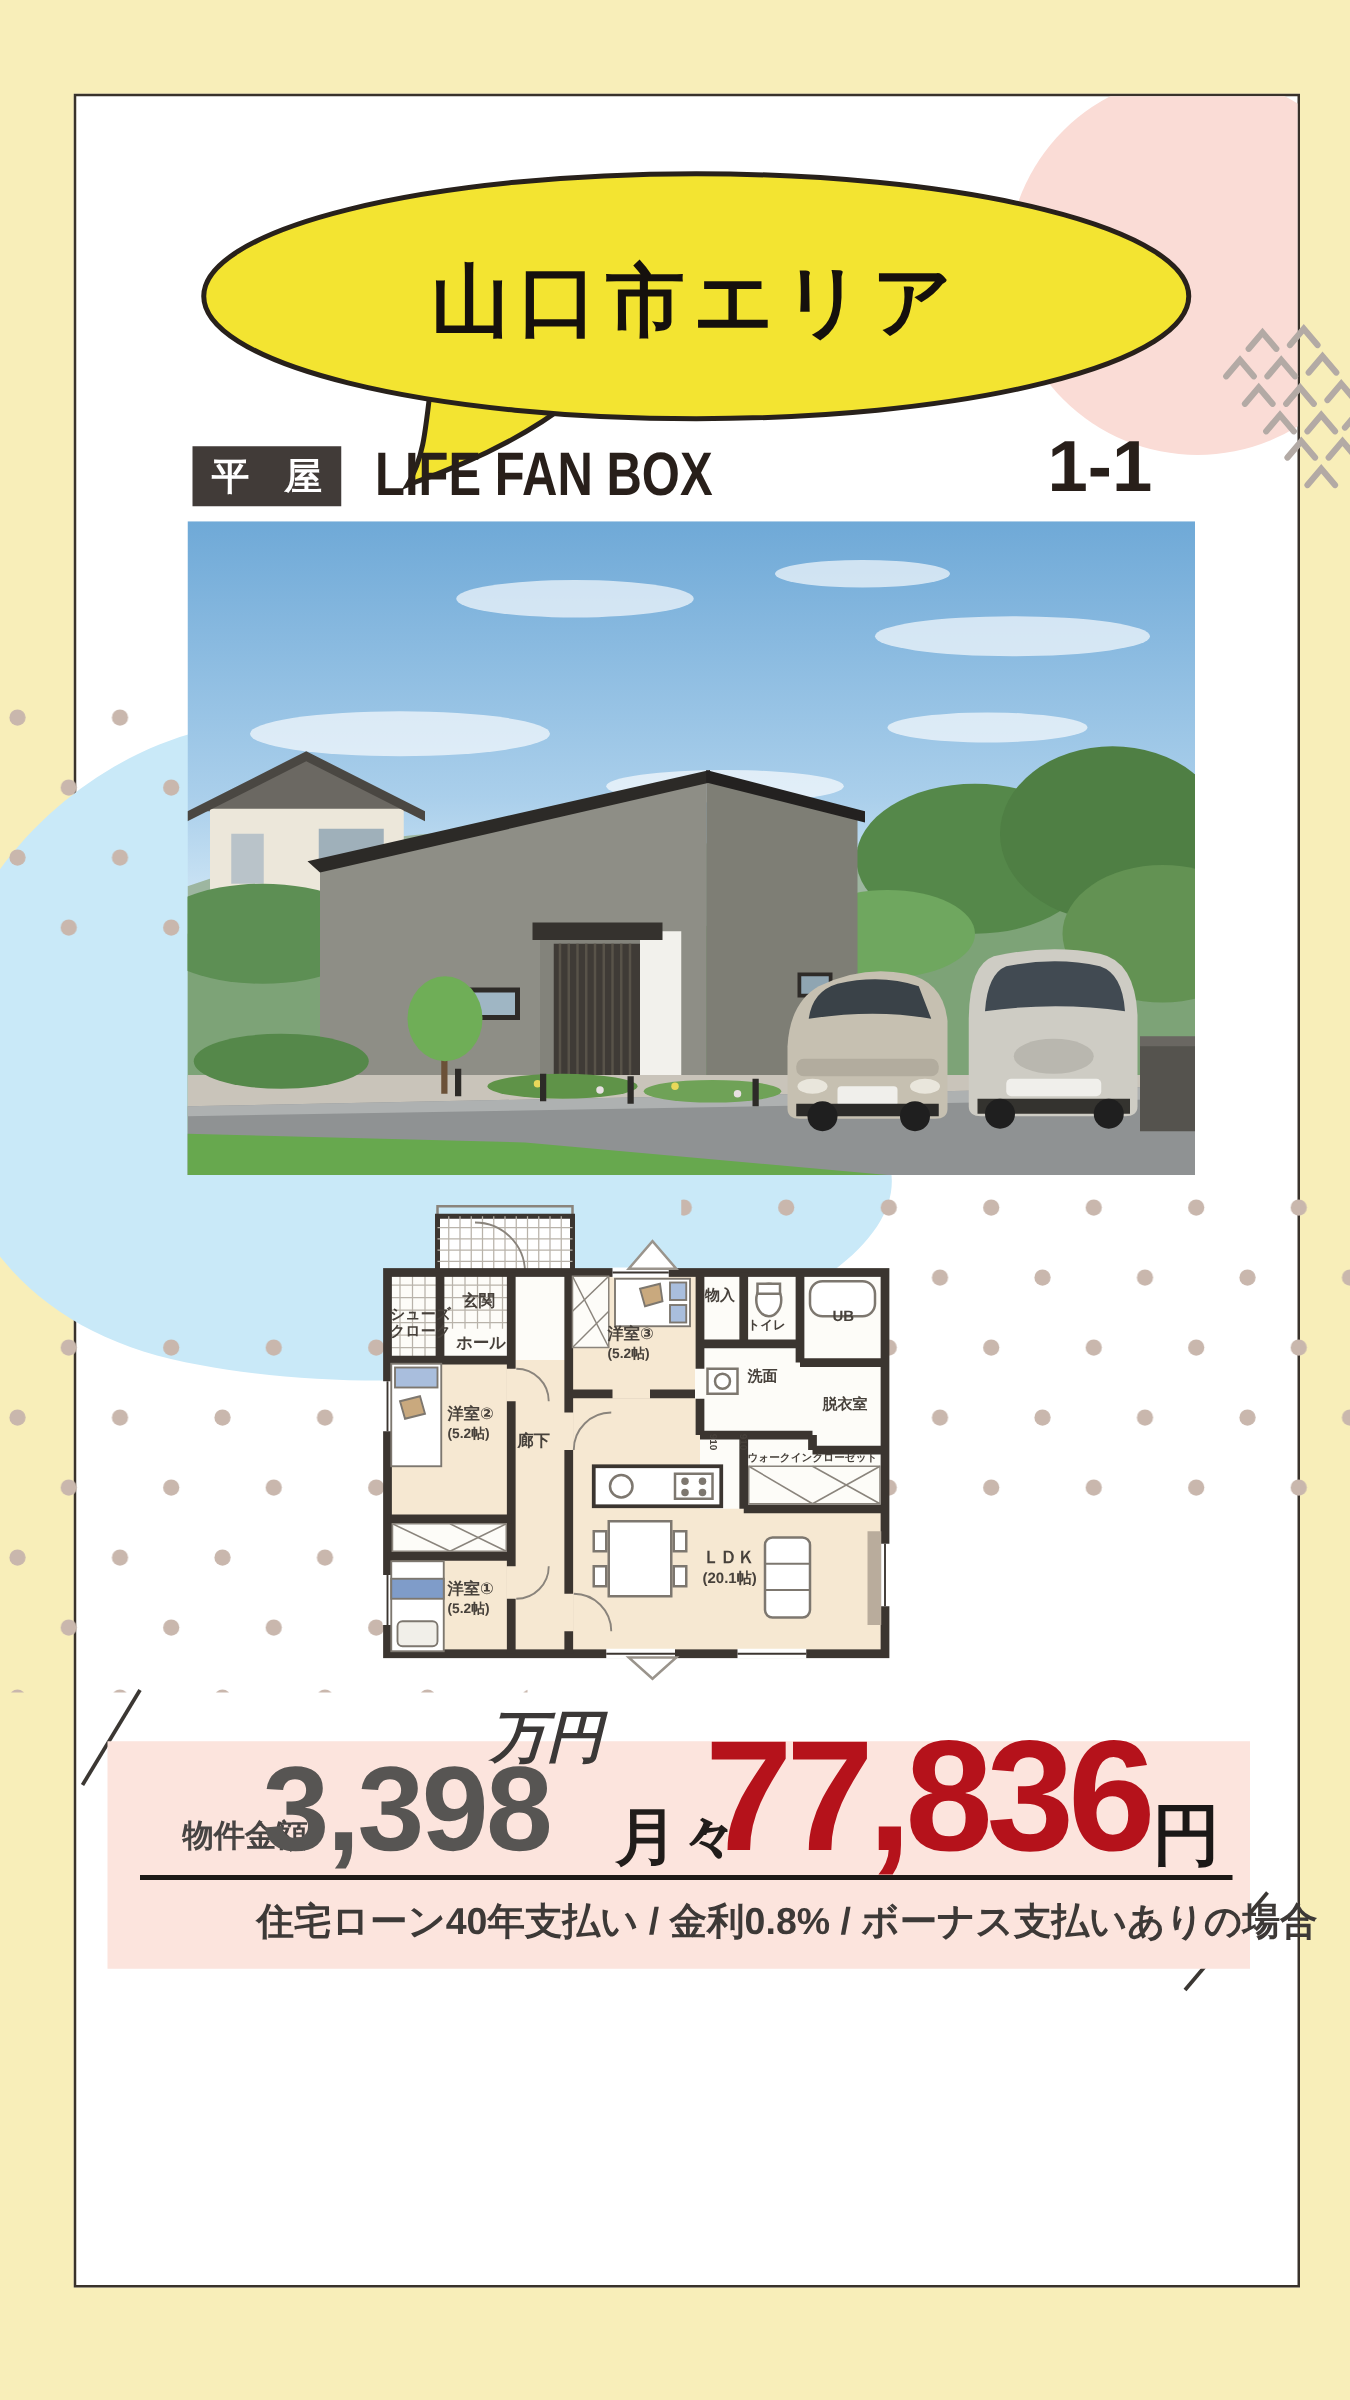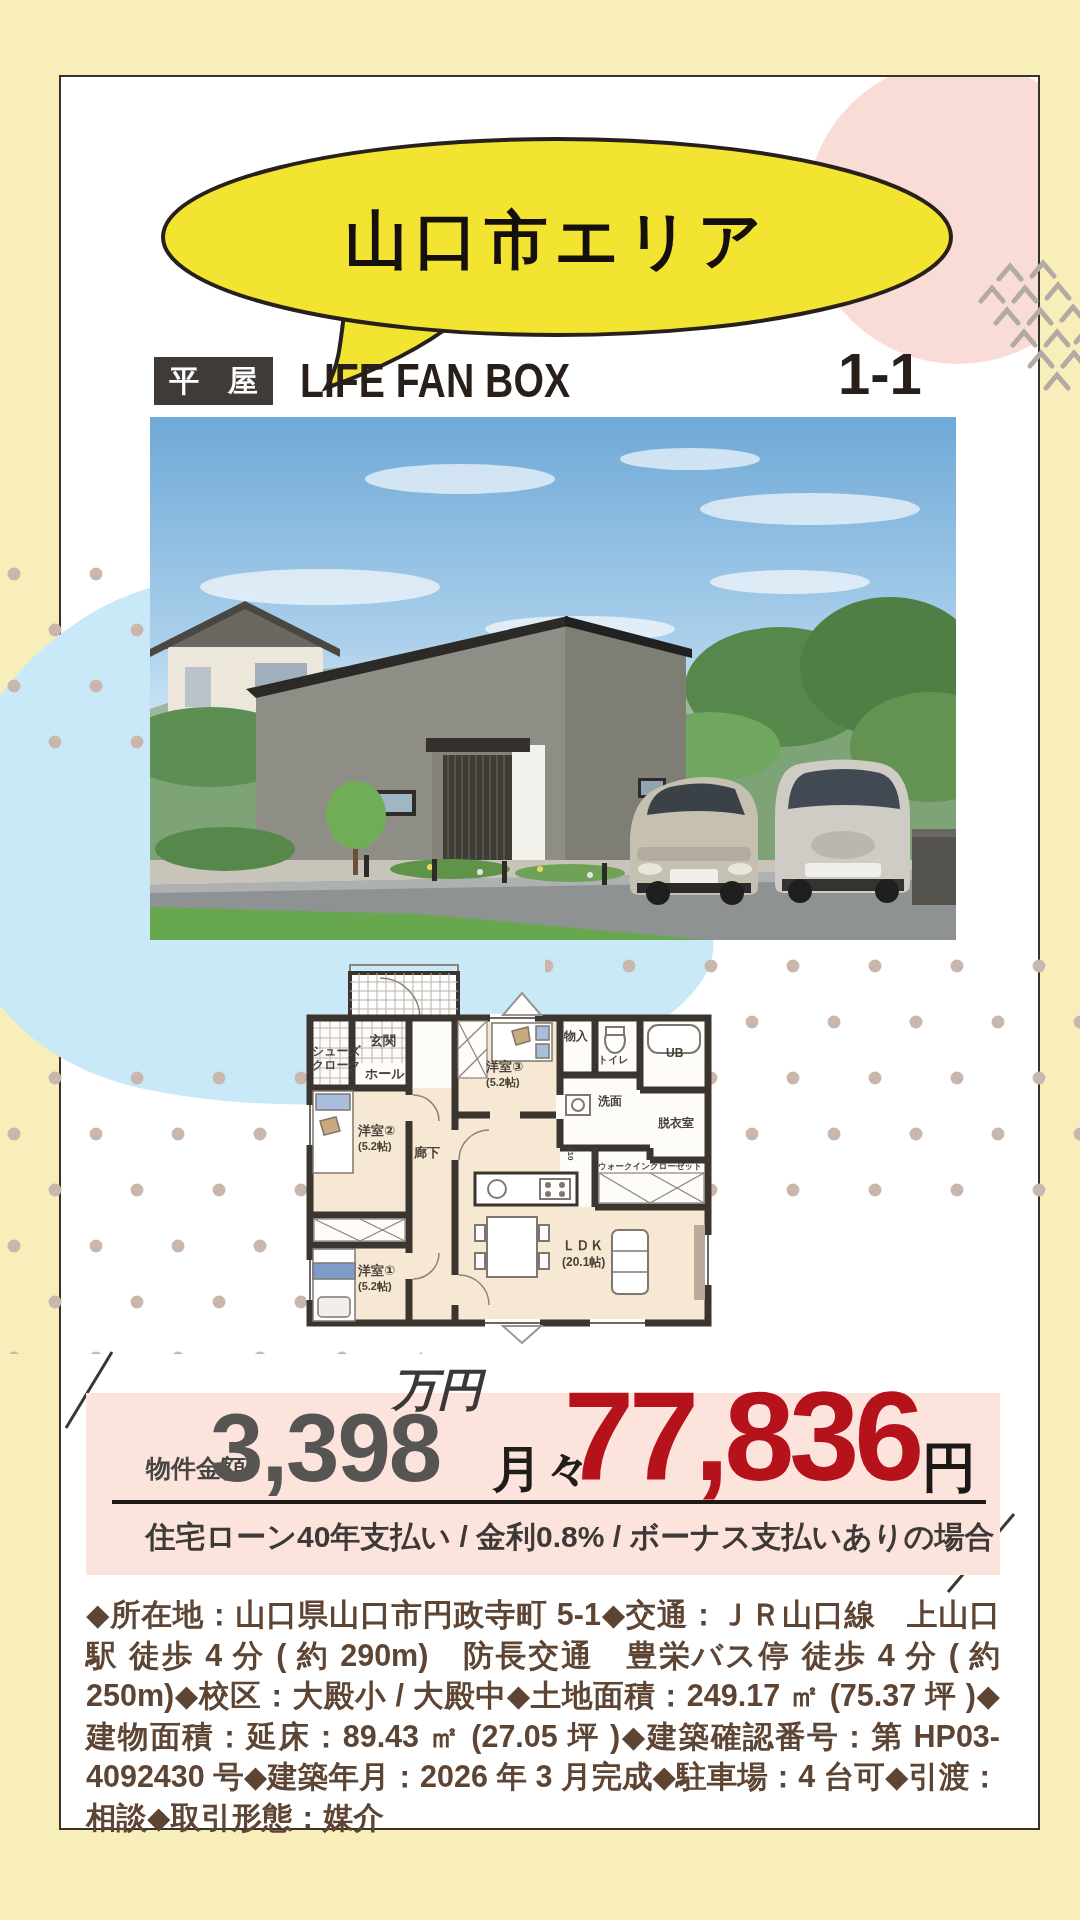--- a/index.html
+++ b/index.html
@@ -22,21 +22,21 @@
                 color:#15100d;letter-spacing:7px;}
   
   #band{left:86px;top:1393px;width:914px;height:182px;background:#fce4dd;}
   #p-label{left:110px;top:1452px;font-size:25px;font-weight:800;color:#474443;margin-left:36px;}
   #p-amount{left:210px;top:1400px;font-size:96px;font-weight:700;color:#575553;line-height:1;letter-spacing:-2px;}
   #p-amount-unit{left:392px;top:1360px;font-size:45px;font-weight:800;color:#3b3837;font-style:italic;}
   #p-mlabel{left:492px;top:1436px;font-size:50px;font-weight:700;color:#211d1b;}
   #p-monthly{left:564px;top:1374px;font-size:126px;font-weight:800;color:#b5121b;line-height:1;letter-spacing:-5px;}
   #p-munit{left:922px;top:1432px;font-size:54px;font-weight:800;color:#1b1817;}
   #p-line{left:112px;top:1500px;width:874px;height:4px;background:#1d1a17;}
-  #p-note{left:86px;top:1517px;width:968px;text-align:center;font-size:30px;font-weight:700;color:#3d3937;}
+  #p-note{left:86px;top:1517px;width:968px;text-align:right;font-size:30px;font-weight:700;color:#3d3937;}
   
   #details{left:86px;top:1594px;width:914px;font-size:30.5px;line-height:40.5px;font-weight:700;
            color:#5d4433;text-align:justify;}
   .plan-label{font-weight:700;fill:#47413b;}
 </style>
 </head>
 <body>
 
 <div id="page">
 
@@ -402,15 +402,14 @@
   <div id="band" class="abs"></div>
   <div id="p-label" class="abs">物件金額</div>
   <div id="p-amount" class="abs">3,398</div>
   <div id="p-amount-unit" class="abs">万円</div>
   <div id="p-mlabel" class="abs">月々</div>
   <div id="p-monthly" class="abs">77,836</div>
   <div id="p-munit" class="abs">円</div>
   <div id="p-line" class="abs"></div>
   <div id="p-note" class="abs">住宅ローン40年支払い / 金利0.8% / ボーナス支払いありの場合</div>
 
-  <div id="details" class="abs">◆所在地：山口県山口市円政寺町 5-1◆交通：ＪＲ山口線　上山口駅 徒歩 4 分 ( 約 290m)　防長交通　豊栄バス停 徒歩 4 分 ( 約 250m)◆校区：大殿小 / 大殿中◆土地面積：249.17 ㎡ (75.37 坪 )◆建物面積：延床：89.43 ㎡ (27.05 坪 )◆建築確認番号：第 HP03-4092430 号◆建築年月：2026 年 3 月完成◆駐車場：4 台可◆引渡：相談◆取引形態：媒介</div>
 
 </div>
 
 </body></html>

